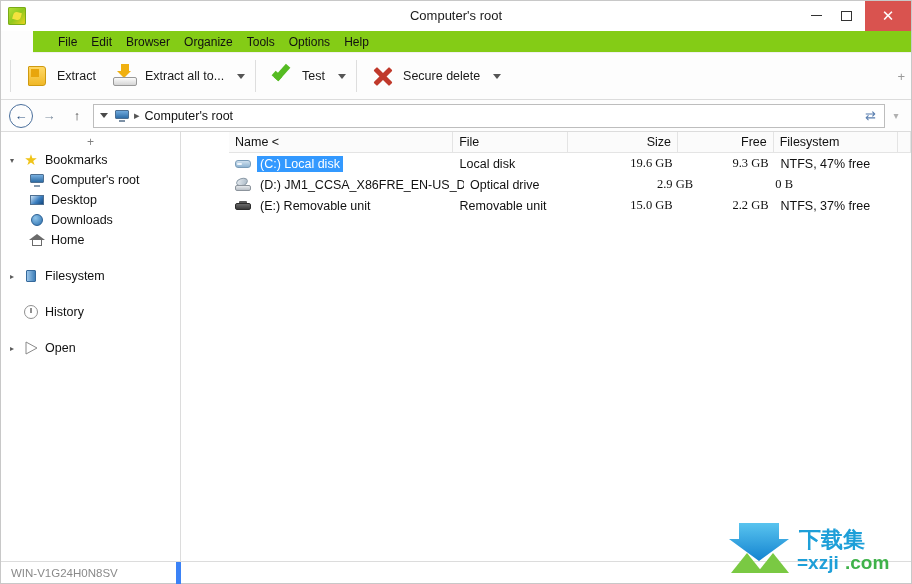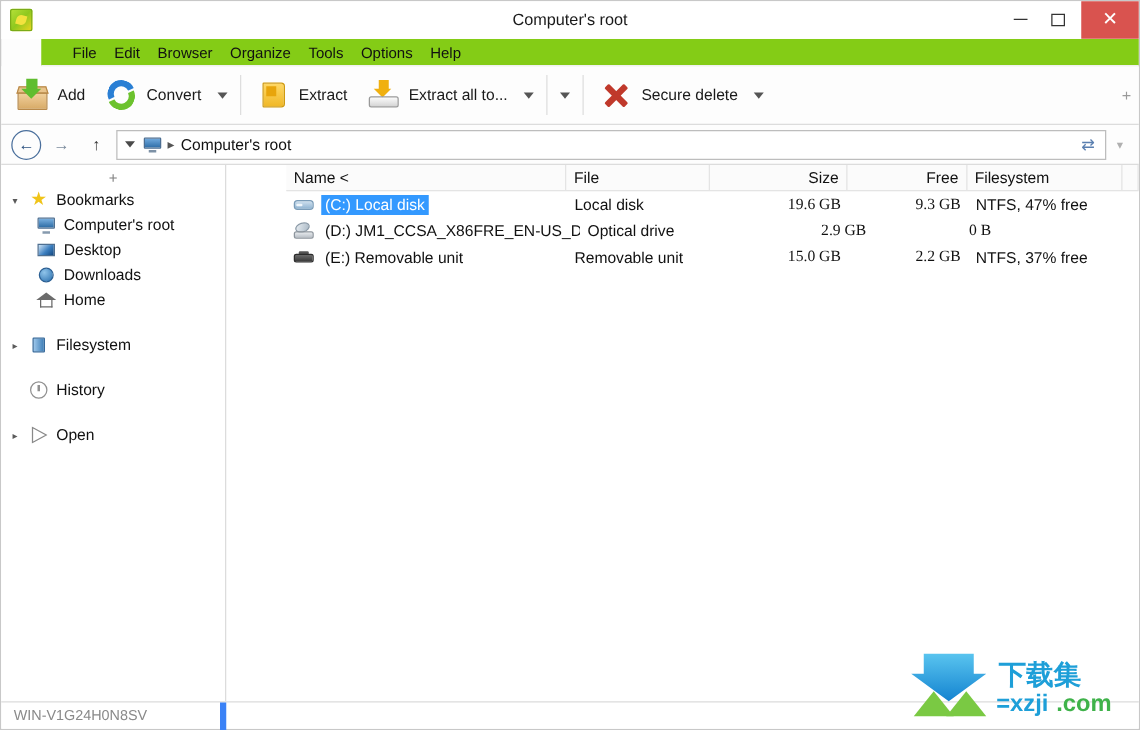--- a/index.html
+++ b/index.html
@@ -418,41 +418,20 @@
     <div class="menu-item">Edit</div>
     <div class="menu-item">Browser</div>
     <div class="menu-item">Organize</div>
     <div class="menu-item">Tools</div>
     <div class="menu-item">Options</div>
     <div class="menu-item">Help</div>
   </div>
 
   <div class="toolbar">
 
-    <div class="tb-group">
-      <div class="tb-btn">
-        <span class="ico ico-add">
-          <i class="flapl"></i>
-            <i class="flapr"></i>
-            <i class="box"></i>
-            <i class="arr"></i>
-        </span>
-        <span class="tb-label">Add</span>
-      </div>
-      <div class="tb-btn">
-        <span class="ico ico-conv">
-            <i class="b"></i>
-            <i class="g"></i>
-          </span>
-        <span class="tb-label">Convert</span>
-      </div>
-      <div class="tb-caret">
-        <i class="caret"></i>
-      </div>
-    </div>
 
     <div class="tb-sep"></div>
 
     <div class="tb-group">
       <div class="tb-btn">
         <span class="ico ico-extr">
             <i class="f"></i>
             <i class="t"></i>
           </span>
         <span class="tb-label">Extract</span>
@@ -465,20 +444,26 @@
         <span class="tb-label">Extract all to...</span>
       </div>
       <div class="tb-caret">
         <i class="caret"></i>
       </div>
     </div>
 
     <div class="tb-sep"></div>
 
     <div class="tb-group">
+      <div class="tb-btn">
+        <span class="ico ico-test">
+            <i class="c"></i>
+          </span>
+        <span class="tb-label">Test</span>
+      </div>
       <div class="tb-caret">
         <i class="caret"></i>
       </div>
     </div>
 
     <div class="tb-sep"></div>
 
     <div class="tb-group">
       <div class="tb-btn">
         <span class="ico ico-del">

